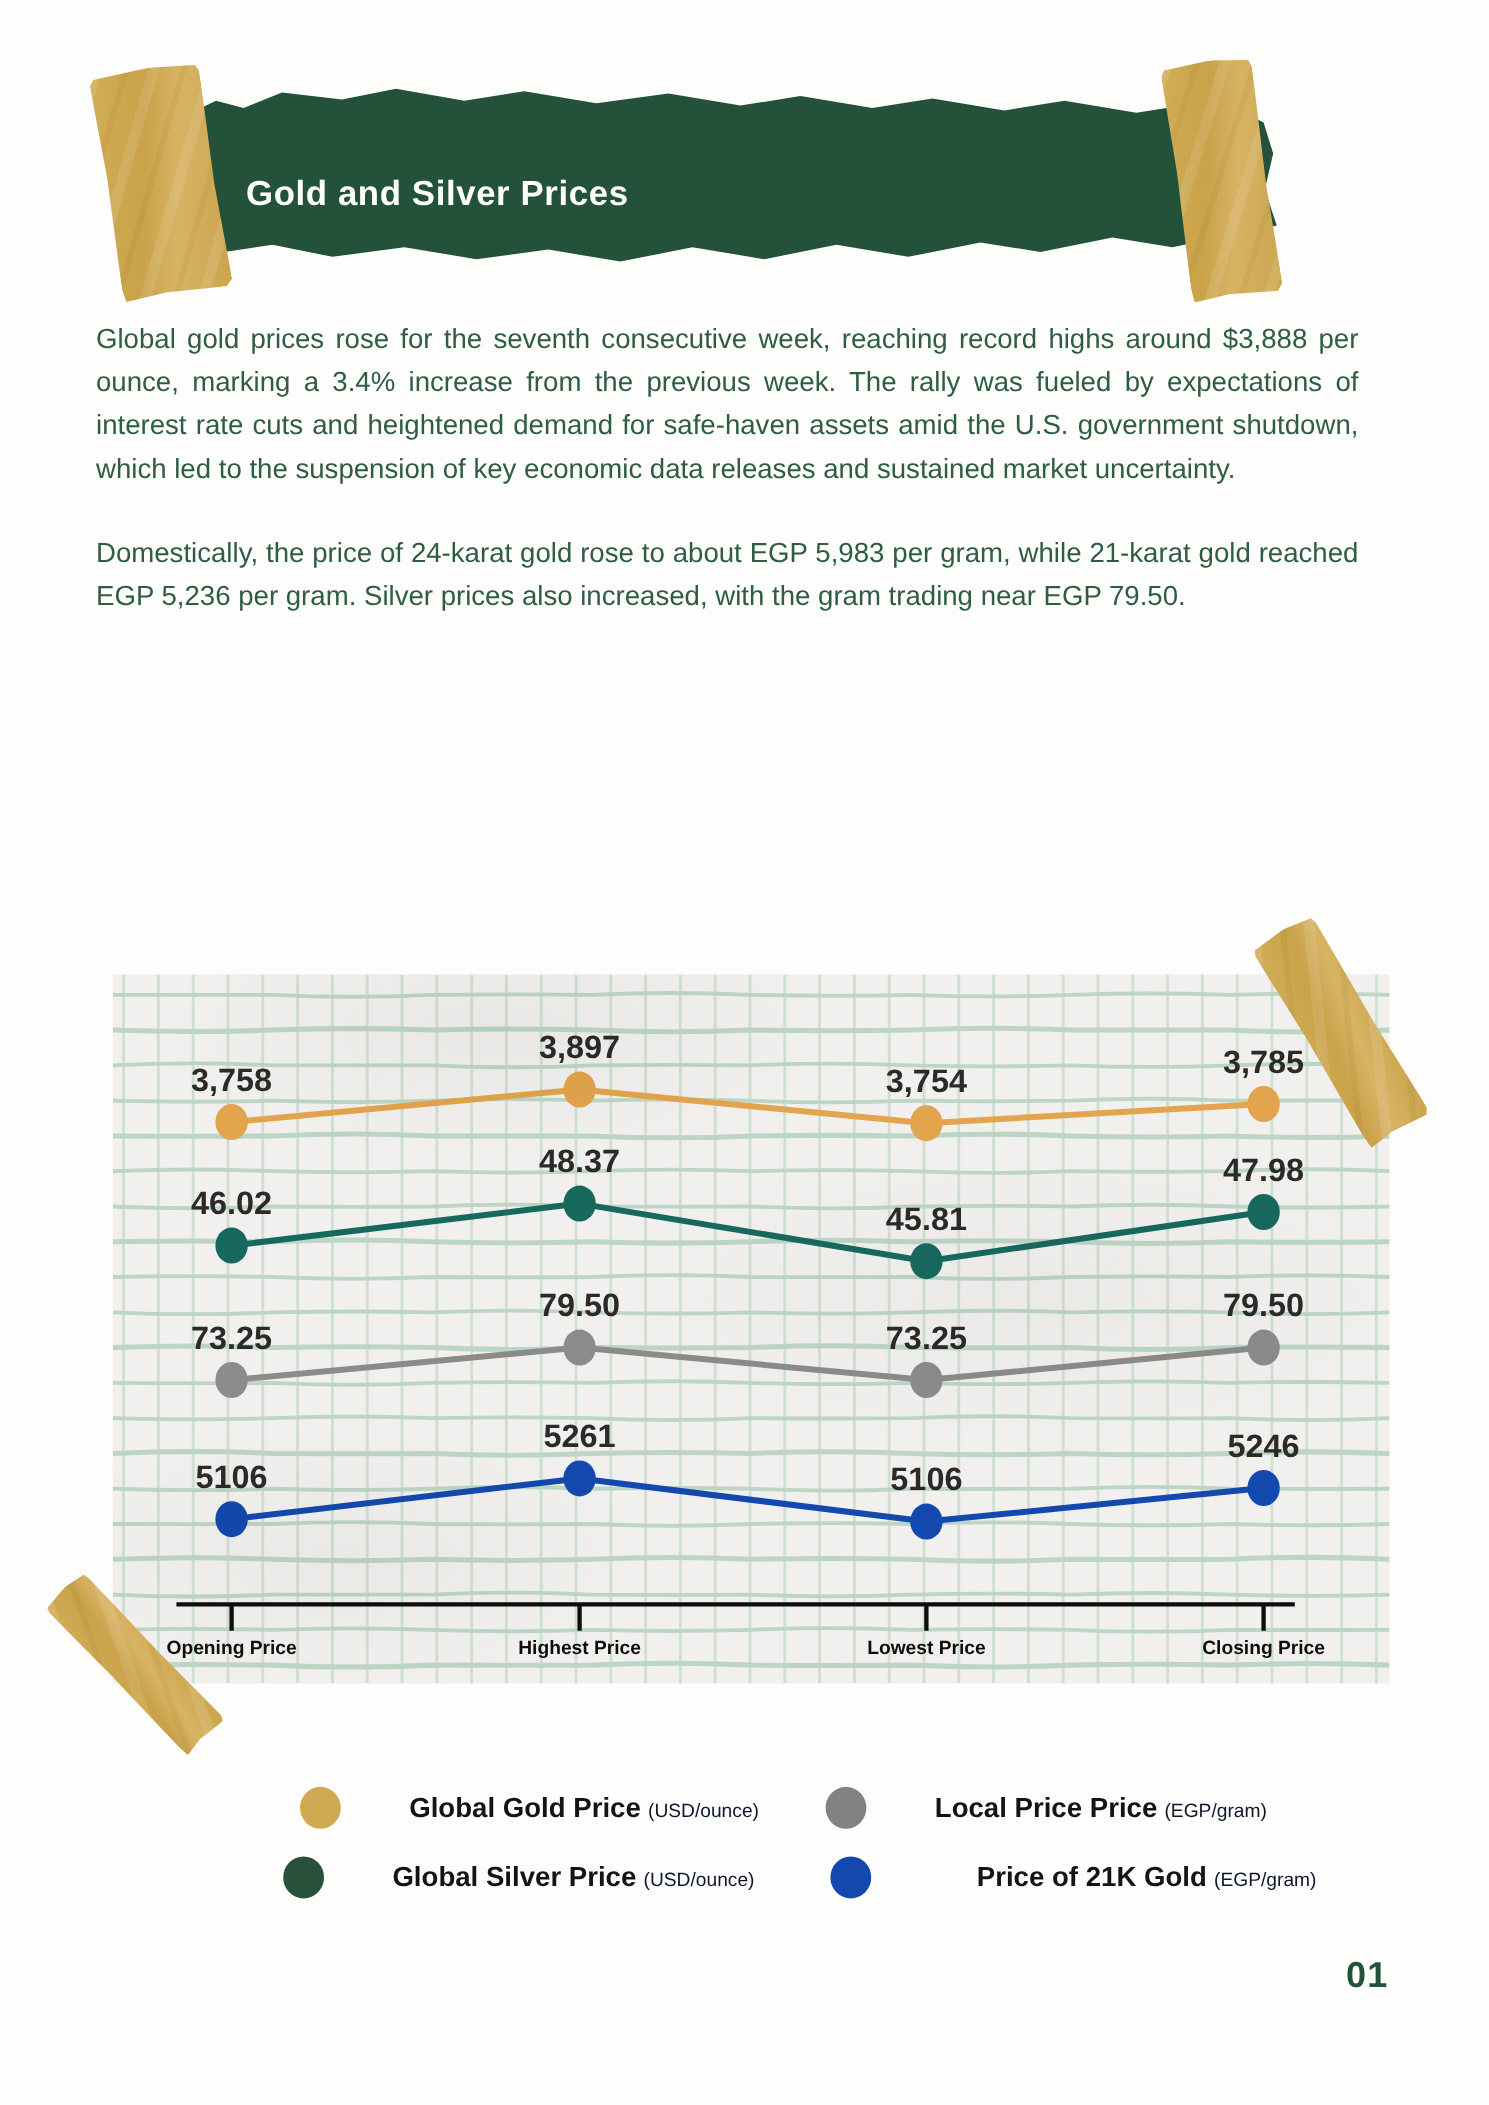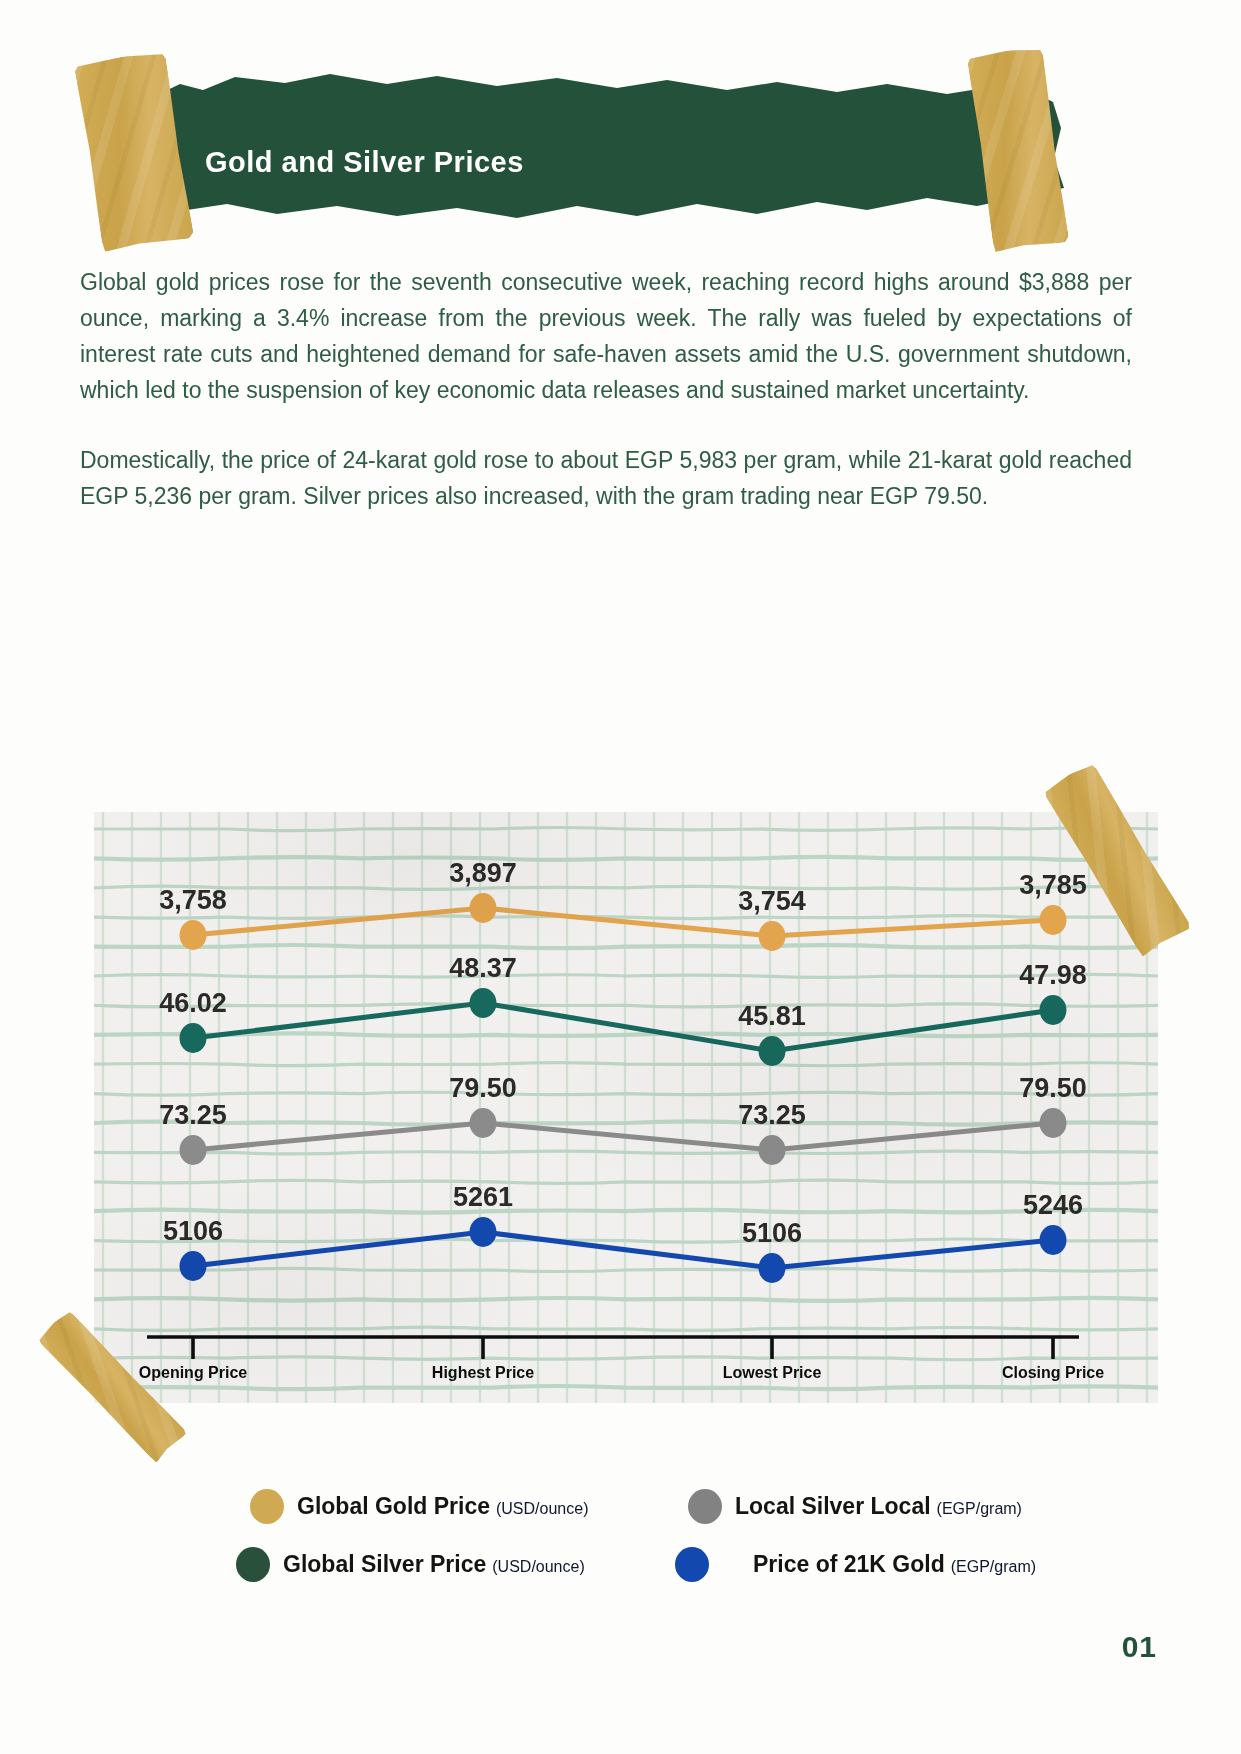--- a/index.html
+++ b/index.html
@@ -30,21 +30,21 @@
   .paper{position:absolute;left:94px;top:812px;width:1064px;height:591px;background:#f1f0ee;z-index:1;}
   .paper::after{content:"";position:absolute;inset:0;pointer-events:none;background:
       radial-gradient(ellipse 420px 160px at 30% 8%, rgba(0,0,0,.035), transparent 70%),
       radial-gradient(ellipse 520px 200px at 72% 46%, rgba(0,0,0,.028), transparent 70%),
       radial-gradient(ellipse 380px 170px at 18% 82%, rgba(0,0,0,.03), transparent 70%);}
 
   
   .legend-item{position:absolute;display:flex;align-items:center;gap:13px;height:36px;z-index:2;}
   .legend-dot{width:34px;height:35px;border-radius:50%;flex:0 0 auto;}
   .legend-text{white-space:nowrap;color:#141414;}
-  .legend-label{font-size:23px;font-weight:700;}
+  .legend-label{font-size:23px;font-weight:700;margin-left:44px;}
   .legend-unit{font-size:16px;font-weight:400;margin-left:6px;color:#0f172a;}
 
   
   .page-number{position:absolute;right:84px;top:1630px;color:#24513a;font-size:30px;font-weight:700;letter-spacing:1px;}
 </style>
 </head>
 <body>
 
 <div id="page">
 
@@ -180,23 +180,23 @@
     <div class="legend-item" style="left:250px;top:1488px;">
       <span class="legend-dot" style="background: rgb(208, 170, 82);"></span>
       <span class="legend-text"><span class="legend-label">Global Gold Price</span><span class="legend-unit">(USD/ounce)</span></span>
     </div>
     <div class="legend-item" style="left:236px;top:1546px;">
       <span class="legend-dot" style="background: rgb(40, 80, 58);"></span>
       <span class="legend-text"><span class="legend-label">Global Silver Price</span><span class="legend-unit">(USD/ounce)</span></span>
     </div>
     <div class="legend-item" style="left:688px;top:1488px;">
       <span class="legend-dot" style="background: rgb(130, 130, 130);"></span>
-      <span class="legend-text"><span class="legend-label">Local Silver Local</span><span class="legend-unit">(EGP/gram)</span></span>
-    </div>
-    <div class="legend-item" style="left:675px;top:1546px;gap:44px;">
+      <span class="legend-text"><span class="legend-label">Local Price Price</span><span class="legend-unit">(EGP/gram)</span></span>
+    </div>
+    <div class="legend-item" style="left:692px;top:1546px;gap:44px;">
       <span class="legend-dot" style="background: rgb(19, 72, 174);"></span>
       <span class="legend-text"><span class="legend-label">Price of 21K Gold</span><span class="legend-unit">(EGP/gram)</span></span>
     </div>
   </div>
 
   <div class="page-number">01</div>
 
 </div>
 
 </body></html>

